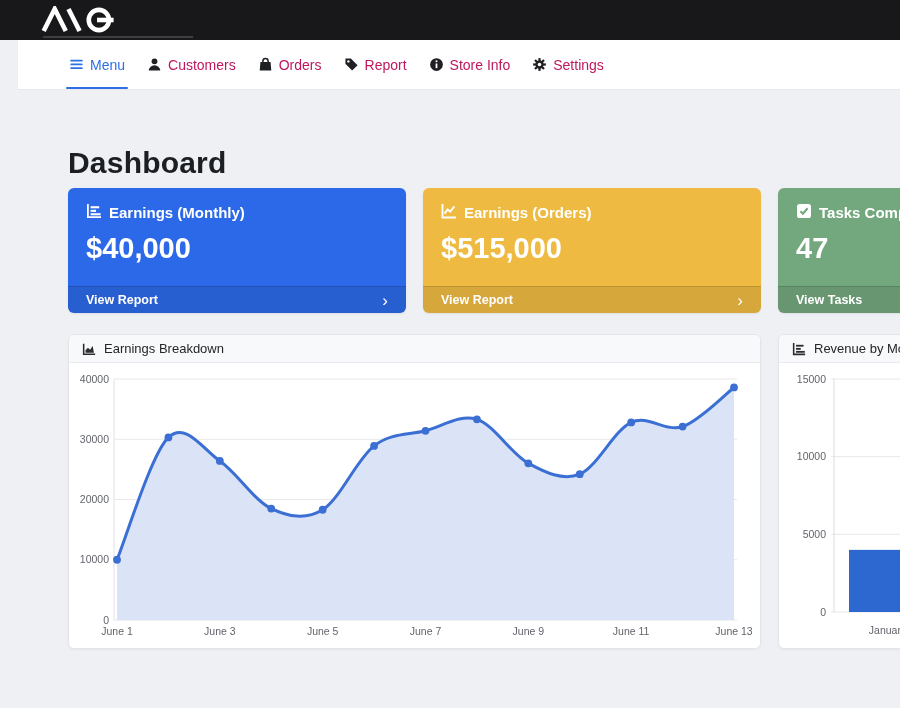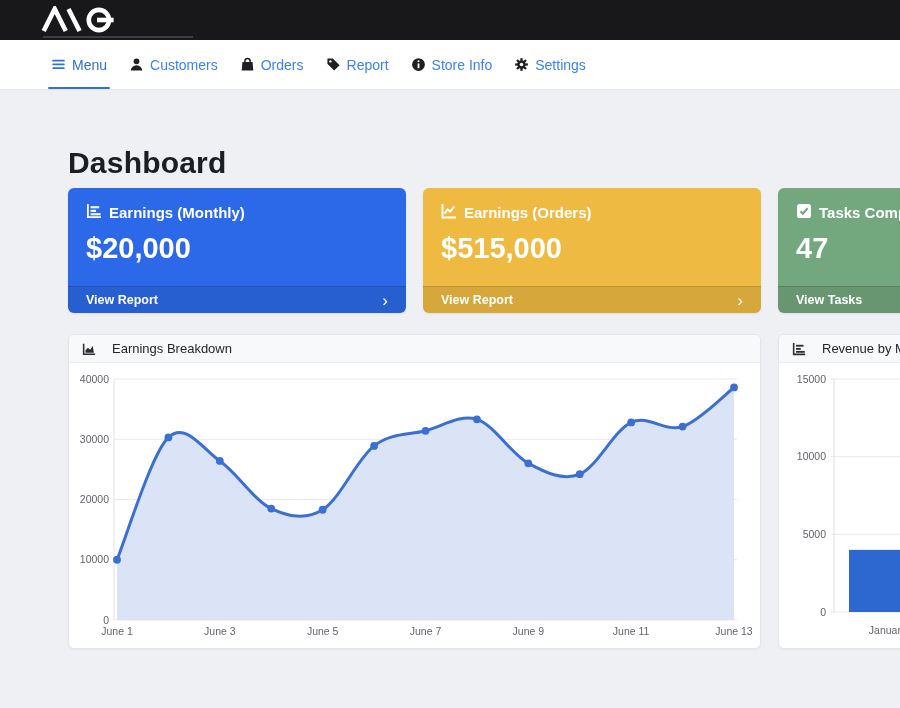--- a/index.html
+++ b/index.html
@@ -6,22 +6,22 @@
   html,body { width:900px; height:708px; }
   body { font-family:"Liberation Sans", sans-serif; background:#eef0f4; overflow:hidden; }
   .viewport { position:relative; width:900px; height:708px; overflow:hidden; }
 
   
   .topbar { position:relative; height:40px; background:#18181a; }
   .brand { position:absolute; left:40px; top:6px; }
   .brand-underline { position:absolute; left:43px; top:36px; width:150px; height:2px; background:#3e3e42; }
 
   
-  .navbar { height:50px; background:#ffffff; border-bottom:1px solid #e7e8ec; display:flex; align-items:stretch; padding-left:40px; }
-  .nav-item { position:relative; display:flex; align-items:center; gap:6px; padding:0 11px; color:#3b82f6; font-size:14px; font-weight:500; text-decoration:none; cursor:pointer; }
+  .navbar { height:50px; background:#ffffff; border-bottom:1px solid #e7e8ec; display:flex; align-items:stretch; padding-left:40px;margin-left:18px; }
+  .nav-item { position:relative; display:flex; align-items:center; gap:6px; padding:0 11px; color:#be185d; font-size:14px; font-weight:500; text-decoration:none; cursor:pointer; }
   .nav-item .nicon { display:flex; align-items:center; color:#1f2023; }
   .nav-item.active { color:#2e6fe4; }
   .nav-item.active .nicon { color:#2e6fe4; }
   .nav-item.active::after { content:""; position:absolute; left:8px; right:8px; bottom:0; height:2px; background:#2e6fe4; border-radius:1px; }
 
   
   .main { padding:56px 0 0 68px; }
   .page-title { font-size:30px; font-weight:700; color:#1b1e23; letter-spacing:0.2px; margin-bottom:8px; }
 
   
@@ -33,21 +33,21 @@
   .stat-body { flex:1; padding:15px 18px 0 18px; }
   .stat-head { display:flex; align-items:center; gap:7px; font-size:15px; font-weight:700; }
   .stat-value { font-size:29px; font-weight:700; margin-top:10px; }
   .stat-footer { height:27px; background:rgba(0,0,0,.10); border-top:1px solid rgba(0,0,0,.12); display:flex; align-items:center; justify-content:space-between; padding:0 18px; }
   .stat-footer a { color:#fff; font-size:12.5px; font-weight:700; cursor:pointer; }
   .stat-footer .chev { font-size:17px; line-height:1; font-weight:400; color:#fff; }
 
   
   .charts-row { display:flex; gap:17px; margin-top:21px; width:1500px; }
   .chart-card { width:693px; height:315px; background:#fff; border:1px solid #e3e5e9; border-radius:6px; overflow:hidden; box-shadow:0 1px 2px rgba(30,40,60,.05); }
-  .chart-head { height:28px; background:#f8f9fb; border-bottom:1px solid #e9eaee; display:flex; align-items:center; gap:16px; padding:0 13px; font-size:13px; color:#24262a; }
+  .chart-head { height:28px; background:#f8f9fb; border-bottom:1px solid #e9eaee; display:flex; align-items:center; gap:8px; padding:0 13px; font-size:13px; color:#24262a; }
   .chart-head .cicon { display:flex; align-items:center; color:#2b2d31; }
   .chart-body { height:286px; position:relative; }
   .chart-body svg { position:absolute; left:0; top:0; }
 
   svg text { font-family:"Liberation Sans", sans-serif; }
 </style>
 </head>
 <body>
 
 <div class="viewport">
@@ -140,21 +140,21 @@
             <span>
               <svg width="16" height="16" viewBox="0 0 16 16" fill="currentColor">
                   <path d="M1,1 V15 H15 V13.2 H2.8 V1 z"></path>
                   <rect x="4.6" y="3.2" width="8.6" height="2.1"></rect>
                   <rect x="4.6" y="6.8" width="5.4" height="2.1"></rect>
                   <rect x="4.6" y="10.2" width="10" height="2.1"></rect>
                 </svg>
             </span>
             <span>Earnings (Monthly)</span>
           </div>
-          <div class="stat-value">$20,000</div>
+          <div class="stat-value">$40,000</div>
         </div>
         <div class="stat-footer">
           <a>View Report</a>
           <span class="chev">›</span>
         </div>
       </div>
 
       <div class="stat-card card-yellow">
         <div class="stat-body">
           <div class="stat-head">

